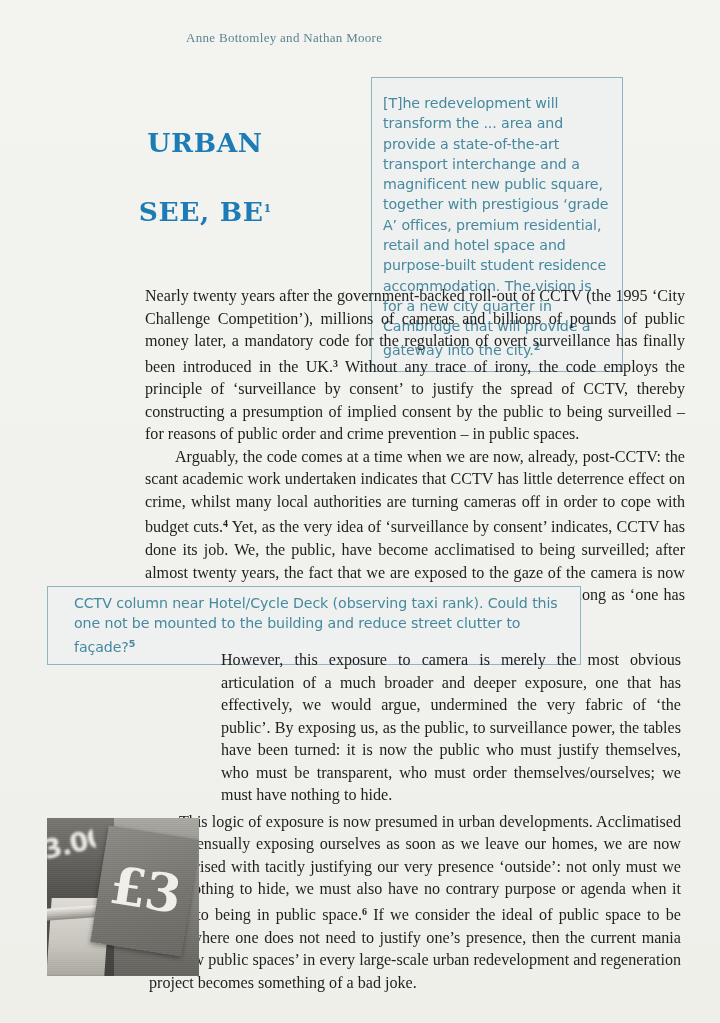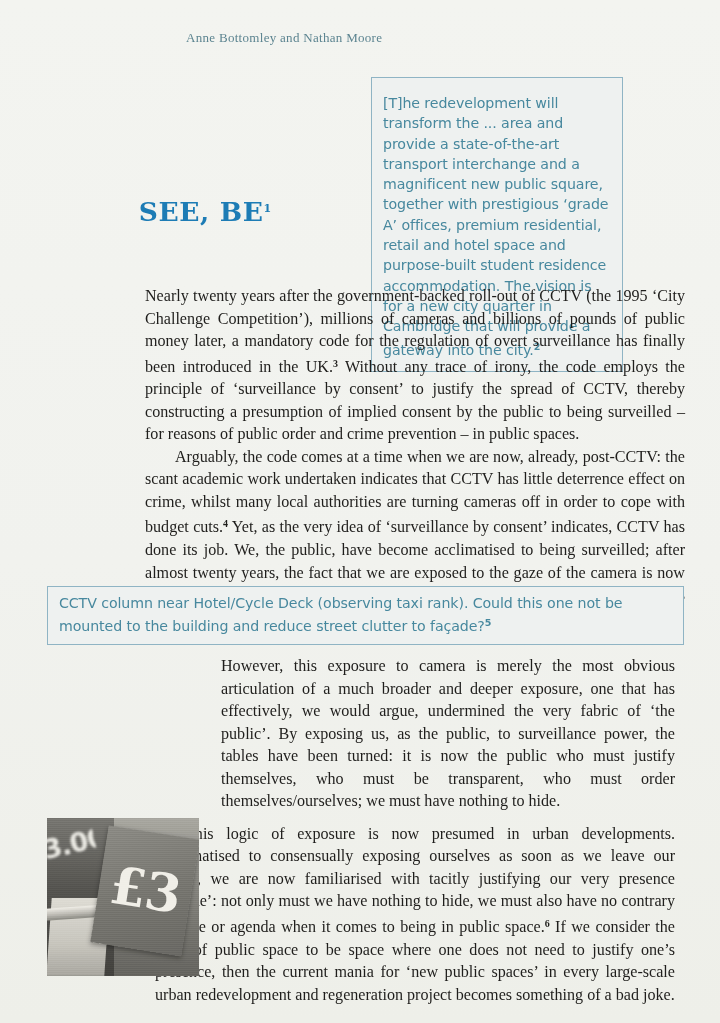--- a/index.html
+++ b/index.html
@@ -100,25 +100,25 @@
     font-size: 10px;
     vertical-align: 5px;
     font-weight: bold;
   }
 
   
   .callout-box {
     position: absolute;
     left: 47px;
     top: 586px;
-    width: 637px;
+    width: 534px;
     box-sizing: border-box;
     border: 1.2px solid #8fb4c4;
     background: #eef1f0;
-    padding: 6px 10px 7px 11px;
+    padding: 6px 10px 7px 26px;
     font-family: "DejaVu Sans", sans-serif;
     font-size: 14.2px;
     line-height: 20.3px;
     color: #47889e;
     letter-spacing: -0.1px;
   }
   .callout-box .sup {
     font-size: 9.5px;
     vertical-align: 5px;
     font-weight: bold;
@@ -129,21 +129,21 @@
     position: absolute;
     left: 145px;
     top: 645px;
     width: 540px;
     font-size: 16.1px;
     line-height: 22.55px;
     text-align: justify;
     color: #1f1e1c;
   }
   .body-col-2 p {
-    margin: 10px;
+    margin: 4px;
   }
   .body-col-2 p.indent {
     text-indent: 30px;
   }
   .float-spacer {
     float: left;
     width: 76px;
     height: 160px;
     shape-outside: none;
   }
@@ -231,21 +231,21 @@
   }
 </style>
 </head>
 <body>
 
 <div class="page">
 
   <div class="author-line">Anne Bottomley and Nathan Moore</div>
 
   <div class="title-block">
-    <br>
+    <span>URBAN</span><br>
     <br>
     <span>SEE, BE</span><span class="sup">1</span>
   </div>
 
   <div class="quote-box">
     <span>[T]he redevelopment will transform the ... area and provide a state-of-the-art transport interchange and a magnificent new public square, together with prestigious ‘grade A’ offices, premium residential, retail and hotel space and purpose-built student residence accommodation. The vision is for a new city quarter in Cambridge that will provide a gateway into the city.</span><span class="sup">2</span>
   </div>
 
   <div class="body-col">
     <p><span>Nearly twenty years after the government-backed roll-out of CCTV (the 1995 ‘City Challenge Competition’), millions of cameras and billions of pounds of public money later, a mandatory code for the regulation of overt surveillance has finally been introduced in the UK.</span><span class="sup-note">3</span><span> Without any trace of irony, the code employs the principle of ‘surveillance by consent’ to justify the spread of CCTV, thereby constructing a presumption of implied consent by the public to being surveilled – for reasons of public order and crime prevention – in public spaces.</span></p>

